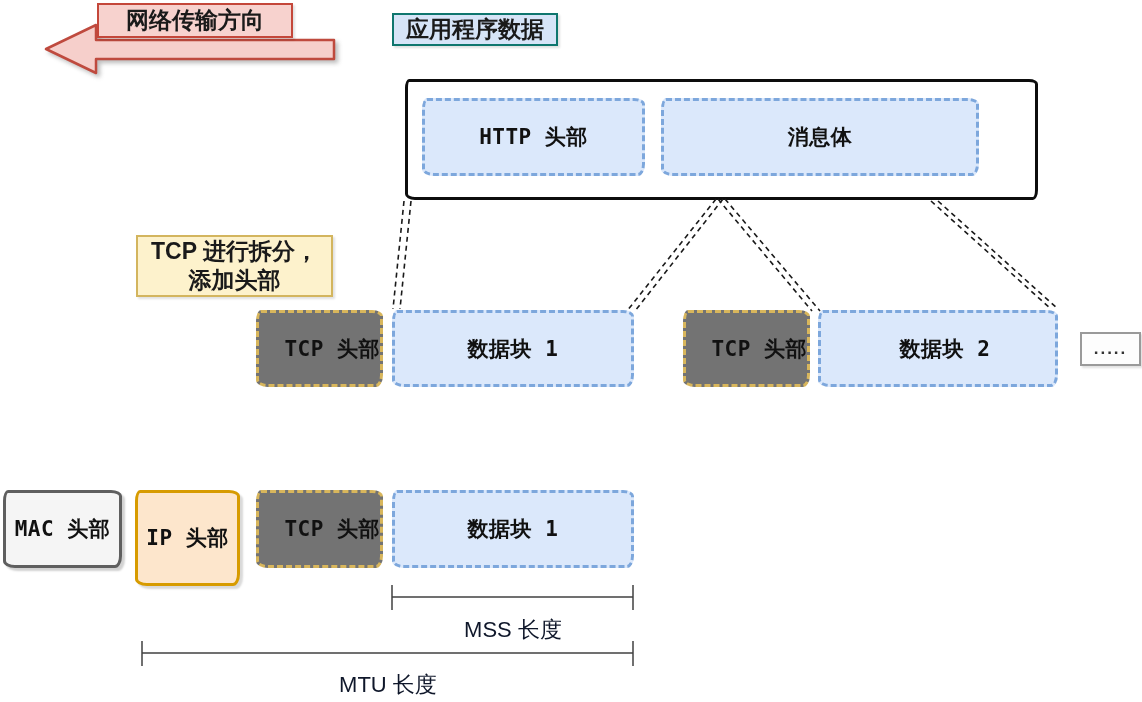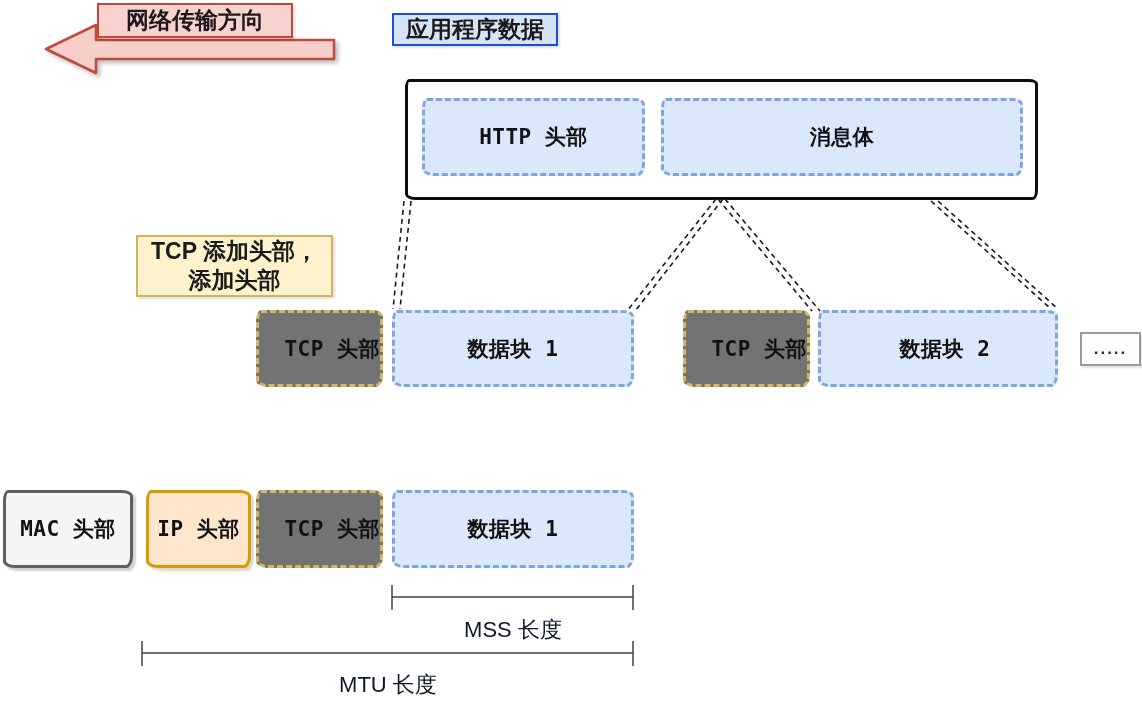--- a/index.html
+++ b/index.html
@@ -22,21 +22,21 @@
     position:absolute;box-sizing:border-box;background:#ffffff;
     border:3.5px solid #0d0d0d;border-radius:4px 9px 5px 10px / 9px 5px 10px 6px;
   }
   .note{
     position:absolute;display:flex;flex-direction:column;align-items:center;justify-content:center;
     box-sizing:border-box;font-size:23px;line-height:29px;color:#1a1a1a;text-align:center;
     box-shadow:2px 2px 2px rgba(0,0,0,.12);
     font-weight:bold;
   }
   .note-pink{background:#f7d2ce;border:2px solid #c4473a;}
-  .note-blue{background:#d6e4f7;border:2px solid #1d4ed8;}
+  .note-blue{background:#d6e4f7;border:2px solid #0f766e;}
   .note-yellow{background:#fdf2cc;border:2px solid #d3b55e;}
   .note-orange{background:#fce5cd;border:2px solid #e8a33d;}
   .measure-label{
     position:absolute;width:200px;text-align:center;font-size:22px;color:#0f172a;
   }
   .ellipsis-box{
     position:absolute;box-sizing:border-box;background:#fdfdfd;border:2px solid #9a9a9a;
     display:flex;align-items:center;justify-content:center;
     font-size:17px;font-weight:700;letter-spacing:2px;color:#333;
     box-shadow:2px 2px 2px rgba(0,0,0,.12);
@@ -57,21 +57,21 @@
   </div>
 
   <div class="note note-blue" style="left:392px;top:13px;width:166px;height:33px;">
     <span>应用程序数据</span>
   </div>
 
   <div class="outer-box" style="left:405px;top:79px;width:633px;height:121px;"></div>
   <div class="box dashed-blue sketch" style="left:422px;top:98px;width:223px;height:78px;">
     <span>HTTP 头部</span>
   </div>
-  <div class="box dashed-blue sketch" style="left:661px;top:98px;width:362px;height:78px;">
+  <div class="box dashed-blue sketch" style="left:661px;top:98px;width:318px;height:78px;">
     <span>消息体</span>
   </div>
 
   <svg class="overlay" width="1142" height="702" viewBox="0 0 1142 702">
     <g stroke="#1a1a1a" stroke-width="1.6" stroke-dasharray="5 4" fill="none">
       <line x1="404" y1="201" x2="393" y2="309"></line>
       <line x1="411" y1="201" x2="400" y2="309"></line>
       <line x1="716" y1="199" x2="627" y2="311"></line>
       <line x1="723" y1="199" x2="635" y2="311"></line>
       <line x1="718" y1="199" x2="812" y2="311"></line>
@@ -85,45 +85,45 @@
       <line x1="633" y1="585" x2="633" y2="610"></line>
     </g>
     <g stroke="#404040" stroke-width="1.5">
       <line x1="142" y1="653" x2="633" y2="653"></line>
       <line x1="142" y1="641" x2="142" y2="666"></line>
       <line x1="633" y1="641" x2="633" y2="666"></line>
     </g>
   </svg>
 
   <div class="note note-yellow" style="left:136px;top:235px;width:197px;height:62px;">
-    <span>TCP 添加头部，</span>
+    <span>TCP 进行拆分，</span>
     <span>添加头部</span>
   </div>
 
   <div class="box dashed-yellow sketch" style="left:256px;top:310px;width:127px;height:77px;">
     <span>TCP 头部</span>
   </div>
   <div class="box dashed-blue sketch" style="left:392px;top:310px;width:242px;height:77px;">
     <span>数据块 1</span>
   </div>
   <div class="box dashed-yellow sketch" style="left:683px;top:310px;width:127px;height:77px;">
     <span>TCP 头部</span>
   </div>
   <div class="box dashed-blue sketch" style="left:818px;top:310px;width:240px;height:77px;padding-left:14px;">
     <span>数据块 2</span>
   </div>
   <div class="ellipsis-box" style="left:1080px;top:332px;width:61px;height:34px;">
     <span>.....</span>
   </div>
 
 
-  <div class="box solid-gray sketch" style="left:3px;top:490px;width:130px;height:78px;">
+  <div class="box solid-gray sketch" style="left:3px;top:490px;width:119px;height:78px;">
     <span>MAC 头部</span>
   </div>
-  <div class="box solid-orange sketch" style="left:135px;top:490px;width:105px;height:78px;margin-left:11px;">
+  <div class="box solid-orange sketch" style="left:135px;top:490px;width:105px;height:96px;">
     <span>IP 头部</span>
   </div>
   <div class="box dashed-yellow sketch" style="left:256px;top:490px;width:127px;height:78px;">
     <span>TCP 头部</span>
   </div>
   <div class="box dashed-blue sketch" style="left:392px;top:490px;width:242px;height:78px;">
     <span>数据块 1</span>
   </div>
 
   <div class="measure-label" style="left:413px;top:615px;">MSS 长度</div>

